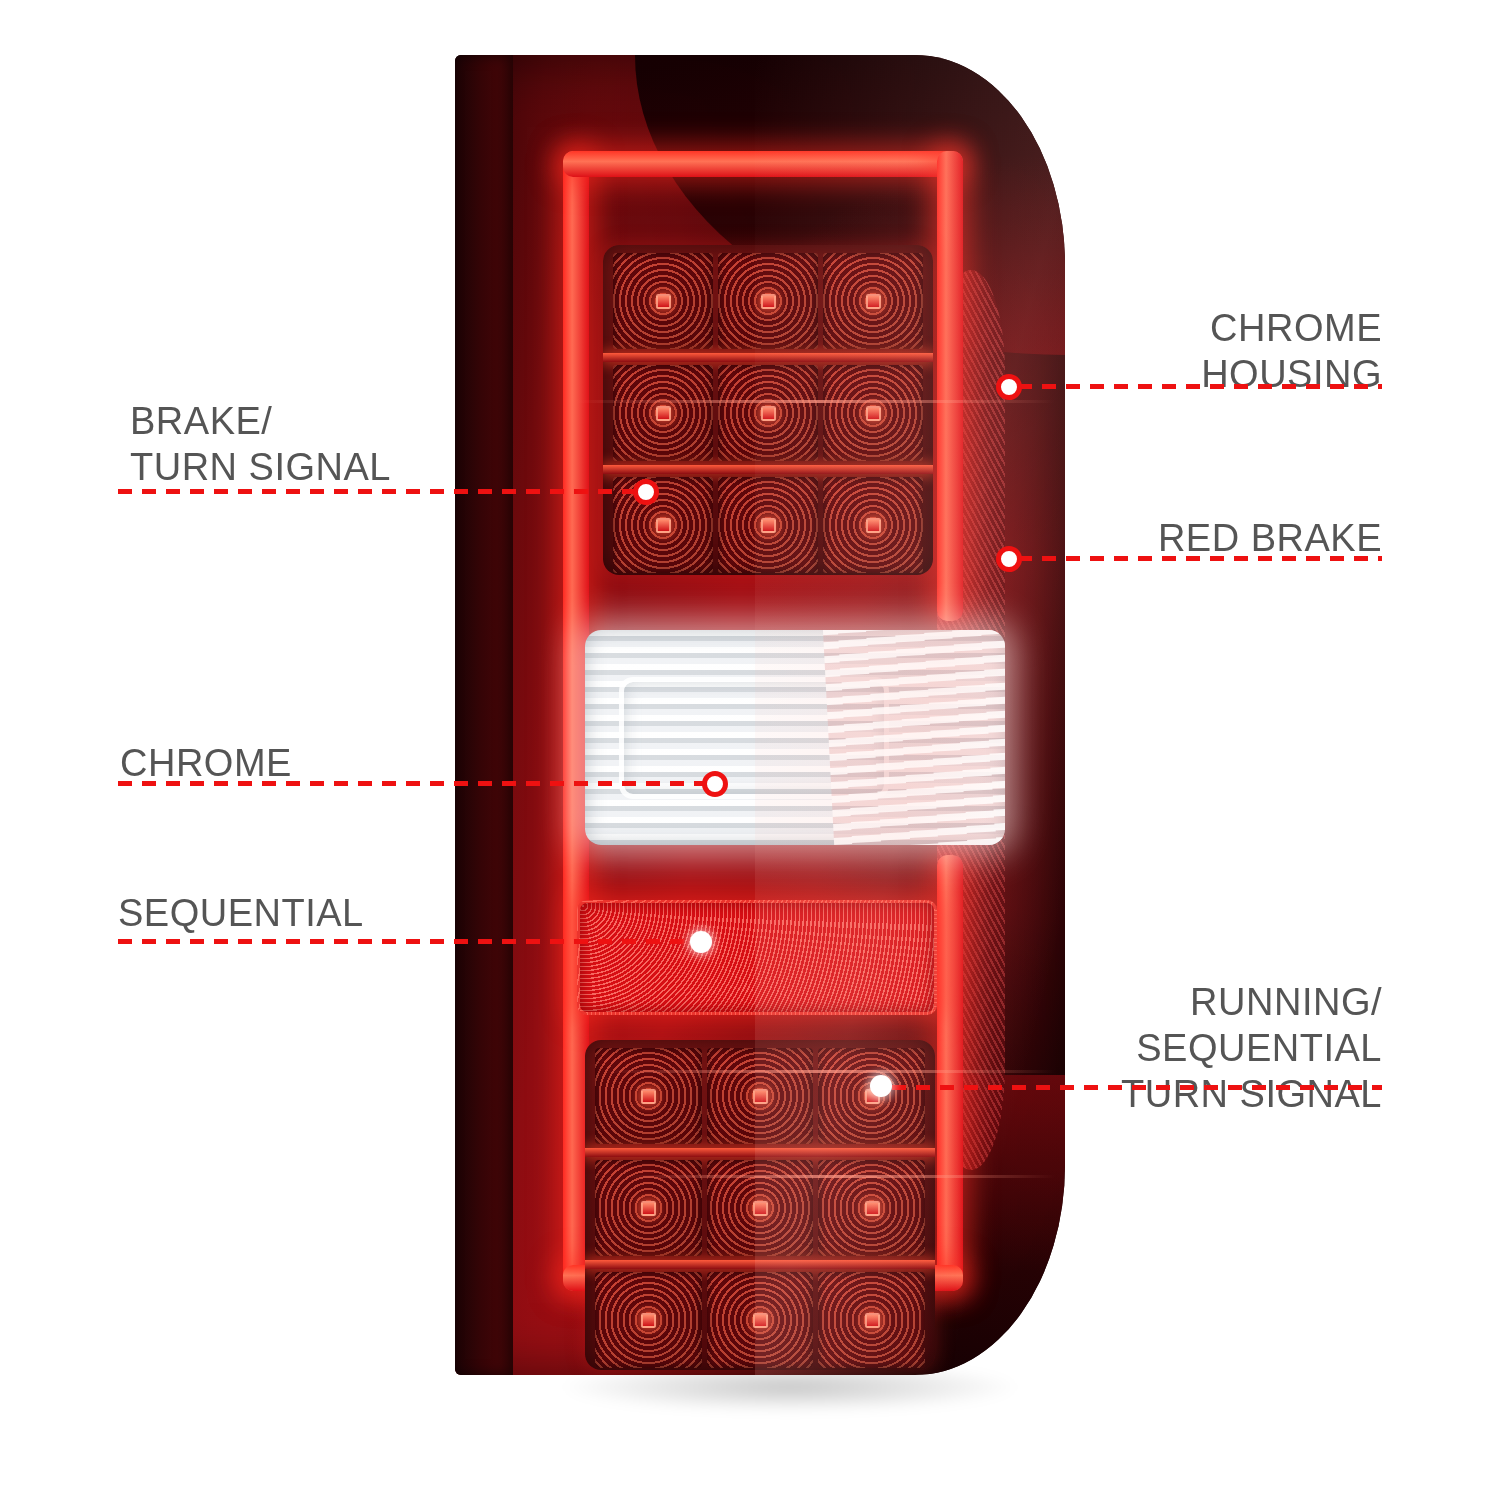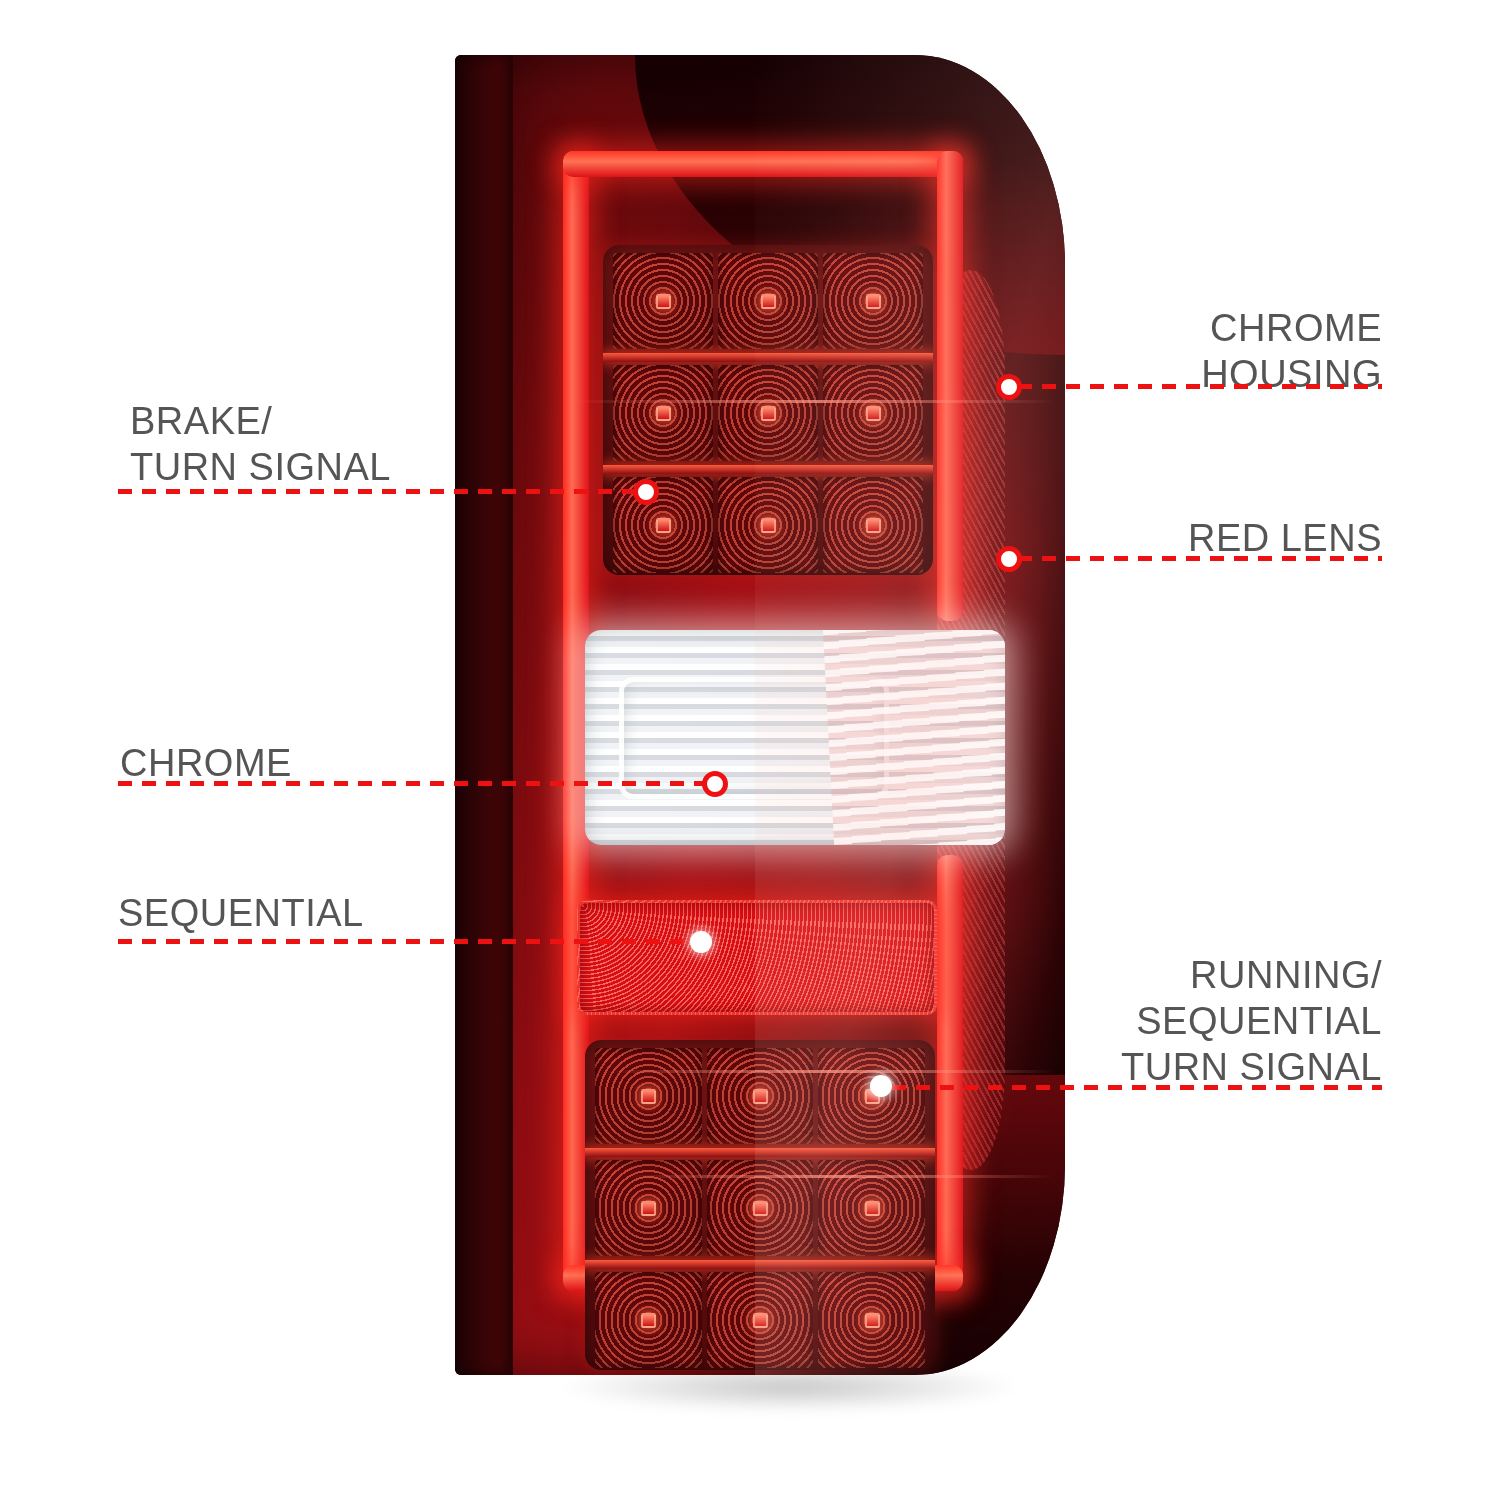--- a/index.html
+++ b/index.html
@@ -289,29 +289,29 @@
 
   <div id="callouts">
       <div class="callout-label left" style="left: 130px; top: 398px;">BRAKE/
 TURN SIGNAL</div>
       <div class="leader" style="left: 118px; top: 489px; width: 528px;"></div>
       <div class="dot ringed" style="left: 633px; top: 479px;"></div>
       <div class="callout-label right" style="left: 1000px; top: 299px; width: 382px;">CHROME
 HOUSING</div>
       <div class="leader" style="left: 1018px; top: 384px; width: 364px;"></div>
       <div class="dot ringed" style="left: 996px; top: 374px;"></div>
-      <div class="callout-label right" style="left: 1000px; top: 509px; width: 382px;">RED LENS</div>
+      <div class="callout-label right" style="left: 1000px; top: 509px; width: 382px;">RED BRAKE</div>
       <div class="leader" style="left: 1018px; top: 556px; width: 364px;"></div>
       <div class="dot ringed" style="left: 996px; top: 546px;"></div>
       <div class="callout-label left" style="left: 120px; top: 740px;">CHROME</div>
       <div class="leader" style="left: 118px; top: 781px; width: 585px;"></div>
       <div class="dot ringed" style="left: 702px; top: 771px;"></div>
       <div class="callout-label left" style="left: 118px; top: 890px;">SEQUENTIAL</div>
       <div class="leader" style="left: 118px; top: 939px; width: 573px;"></div>
       <div class="dot plain" style="left: 690px; top: 931px;"></div>
-      <div class="callout-label right" style="left: 1000px; top: 946px; width: 382px; text-align: right;">RUNNING/
+      <div class="callout-label right" style="left: 1000px; top: 973px; width: 382px; text-align: right;">RUNNING/
 SEQUENTIAL
 TURN SIGNAL</div>
       <div class="leader" style="left: 892px; top: 1085px; width: 490px;"></div>
       <div class="dot plain" style="left: 870px; top: 1075px;"></div>
     </div>
 
 </div>
 
 </body></html>

